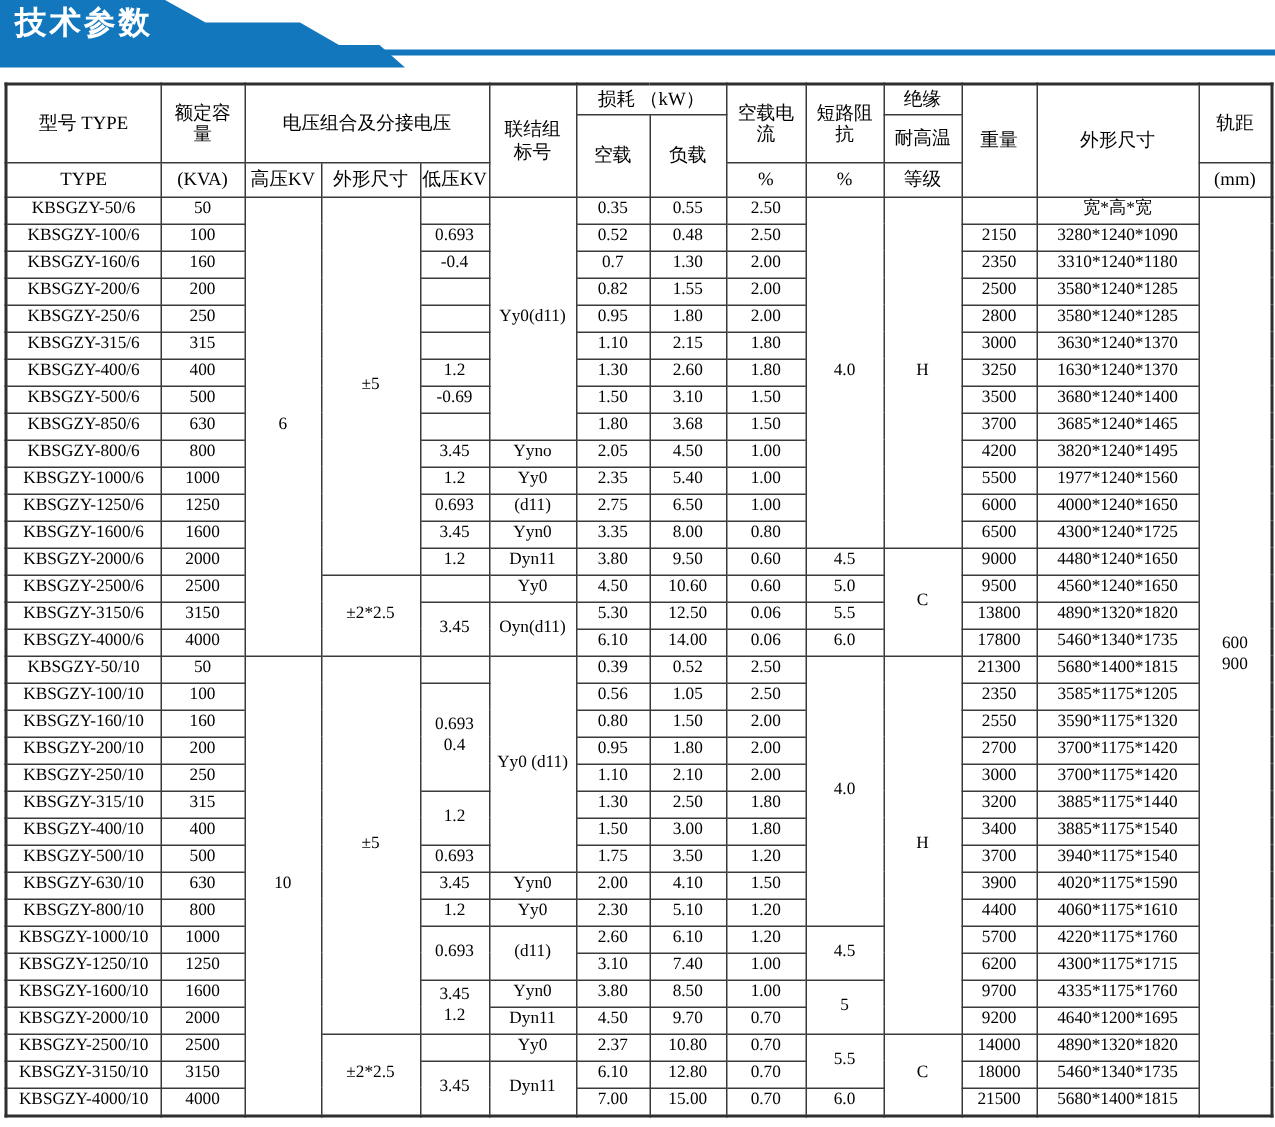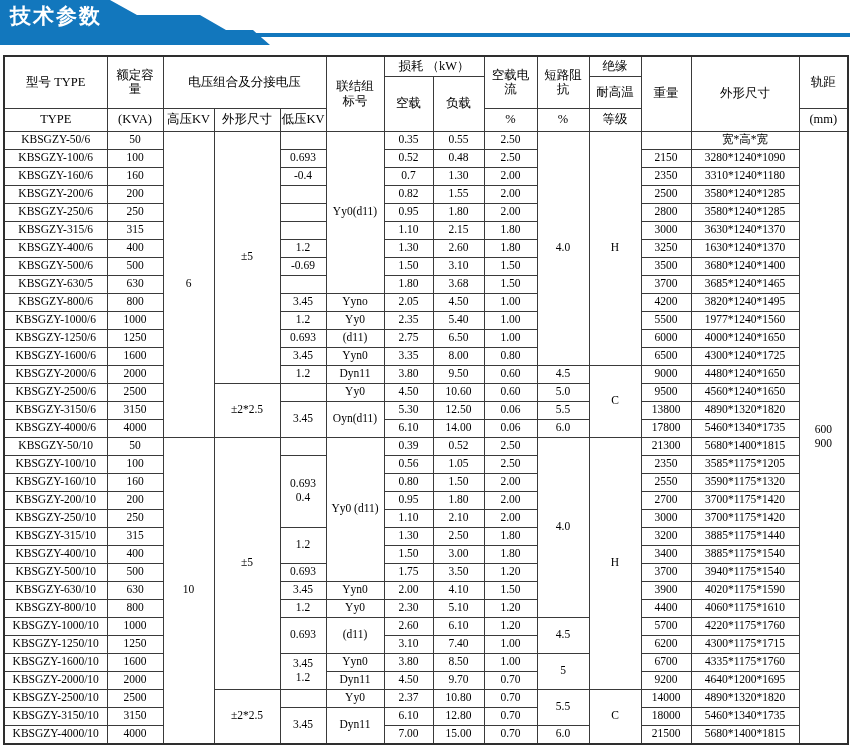--- a/index.html
+++ b/index.html
@@ -176,21 +176,21 @@
             <td>KBSGZY-500/6</td>
             <td>500</td>
             <td>-0.69</td>
             <td>1.50</td>
             <td>3.10</td>
             <td>1.50</td>
             <td>3500</td>
             <td>3680*1240*1400</td>
           </tr>
           <tr>
-            <td>KBSGZY-630/5</td>
+            <td>KBSGZY-850/6</td>
             <td>630</td>
             <td></td>
             <td>1.80</td>
             <td>3.68</td>
             <td>1.50</td>
             <td>3700</td>
             <td>3685*1240*1465</td>
           </tr>
           <tr>
             <td>KBSGZY-800/6</td>
@@ -412,21 +412,21 @@
           <tr>
             <td>KBSGZY-1600/10</td>
             <td>1600</td>
             <td rowspan="2">3.45
 1.2</td>
             <td>Yyn0</td>
             <td>3.80</td>
             <td>8.50</td>
             <td>1.00</td>
             <td rowspan="2">5</td>
-            <td>6700</td>
+            <td>9700</td>
             <td>4335*1175*1760</td>
           </tr>
           <tr>
             <td>KBSGZY-2000/10</td>
             <td>2000</td>
             <td>Dyn11</td>
             <td>4.50</td>
             <td>9.70</td>
             <td>0.70</td>
             <td>9200</td>

